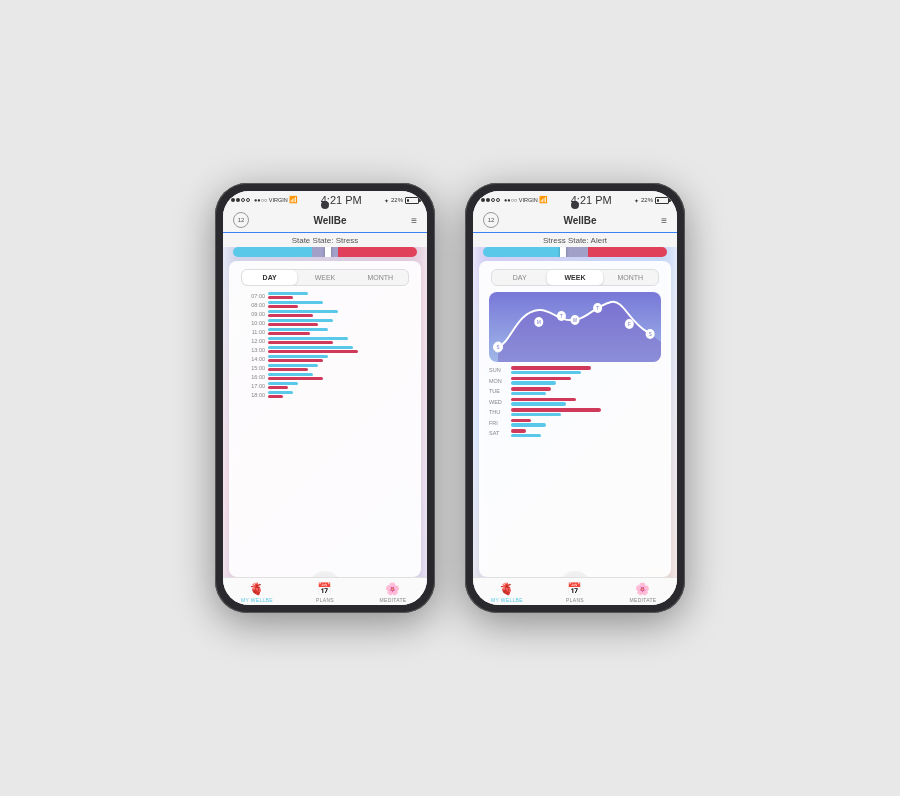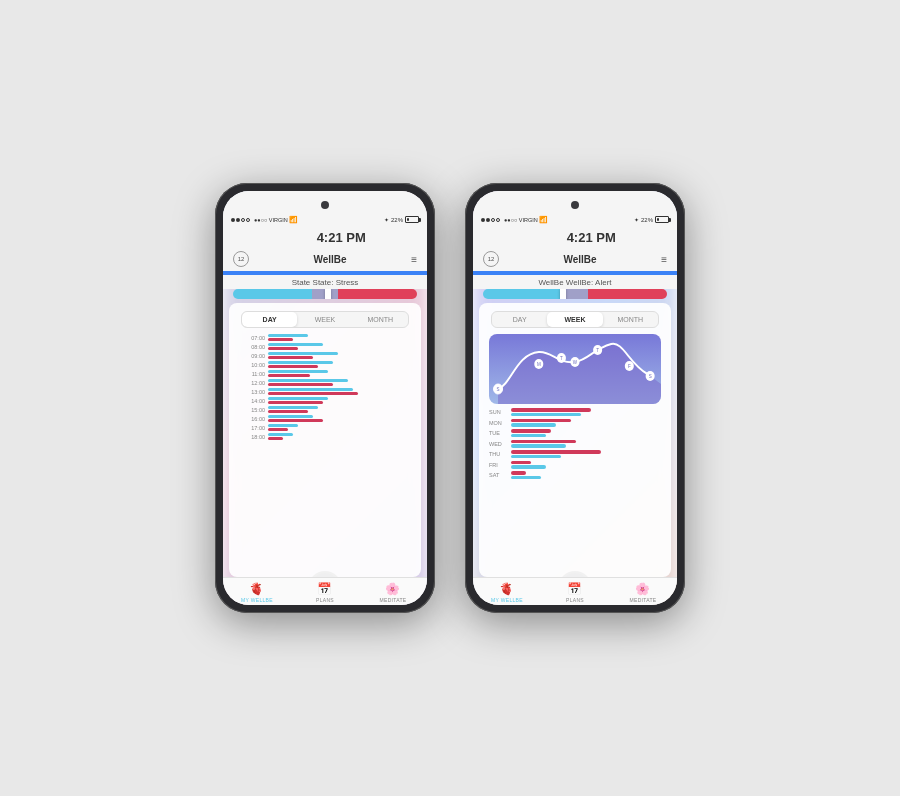--- a/index.html
+++ b/index.html
@@ -66,38 +66,38 @@
     .status-bar {
       display: flex;
       justify-content: space-between;
       align-items: center;
       padding: 3px 8px 2px;
       font-size: 7px;
       color: #333;
       background: #f5f5f5;
     }
     .status-left { display: flex; align-items: center; gap: 2px; }
-    .status-center { font-size: 13px; font-weight: 700; margin-top: 36px; }
+    .status-center { font-size: 11px; font-weight: 400; }
     .status-right { display: flex; align-items: center; gap: 2px; font-size: 6px; }
     .signal-dots { display: flex; gap: 1px; }
     .dot { width: 4px; height: 4px; border-radius: 50%; background: #333; }
     .dot.empty { background: transparent; border: 1px solid #333; }
     .battery {
       width: 14px; height: 7px; border: 1px solid #333; border-radius: 1px; position: relative;
       display: flex; align-items: center; padding: 1px;
     }
     .battery::after { content:''; position:absolute; right:-3px; top:50%; transform:translateY(-50%); width:2px; height:4px; background:#333; border-radius:0 1px 1px 0; }
     .battery-fill { height:100%; background:#333; border-radius:1px; width:22%; }
     .nav-bar {
       display: flex;
       justify-content: space-between;
       align-items: center;
       padding: 4px 10px;
       background: #f5f5f5;
-      border-bottom: 4px solid #3b82f6;
+      border-bottom: 1px solid #3b82f6;
     }
     .nav-badge {
       width: 16px; height: 16px; border-radius: 50%; border: 1px solid #999;
       display: flex; align-items: center; justify-content: center; font-size: 6px; color: #555;
     }
     .nav-title { font-size: 10px; font-weight: 600; color: #333; }
     .hamburger { font-size: 10px; color: #555; }
     .state-bar {
       background: #f5f5f5;
       text-align: center;
@@ -412,21 +412,21 @@
               </div>
           </div>
         </div>
 
         <div class="nav-bar">
           <div class="nav-badge">12</div>
           <div class="nav-title">WellBe</div>
           <div class="hamburger">≡</div>
         </div>
 
-        <div class="state-bar">WellBe WellBe: Alert</div>
+        <div class="state-bar">Stress State: Alert</div>
 
         <div class="color-bar">
           <div class="cb-blue"></div>
           <div class="cb-mid"></div>
           <div class="cb-red"></div>
           <div class="cb-marker" style="left:42%;"></div>
         </div>
 
         <div class="content-card">
 

